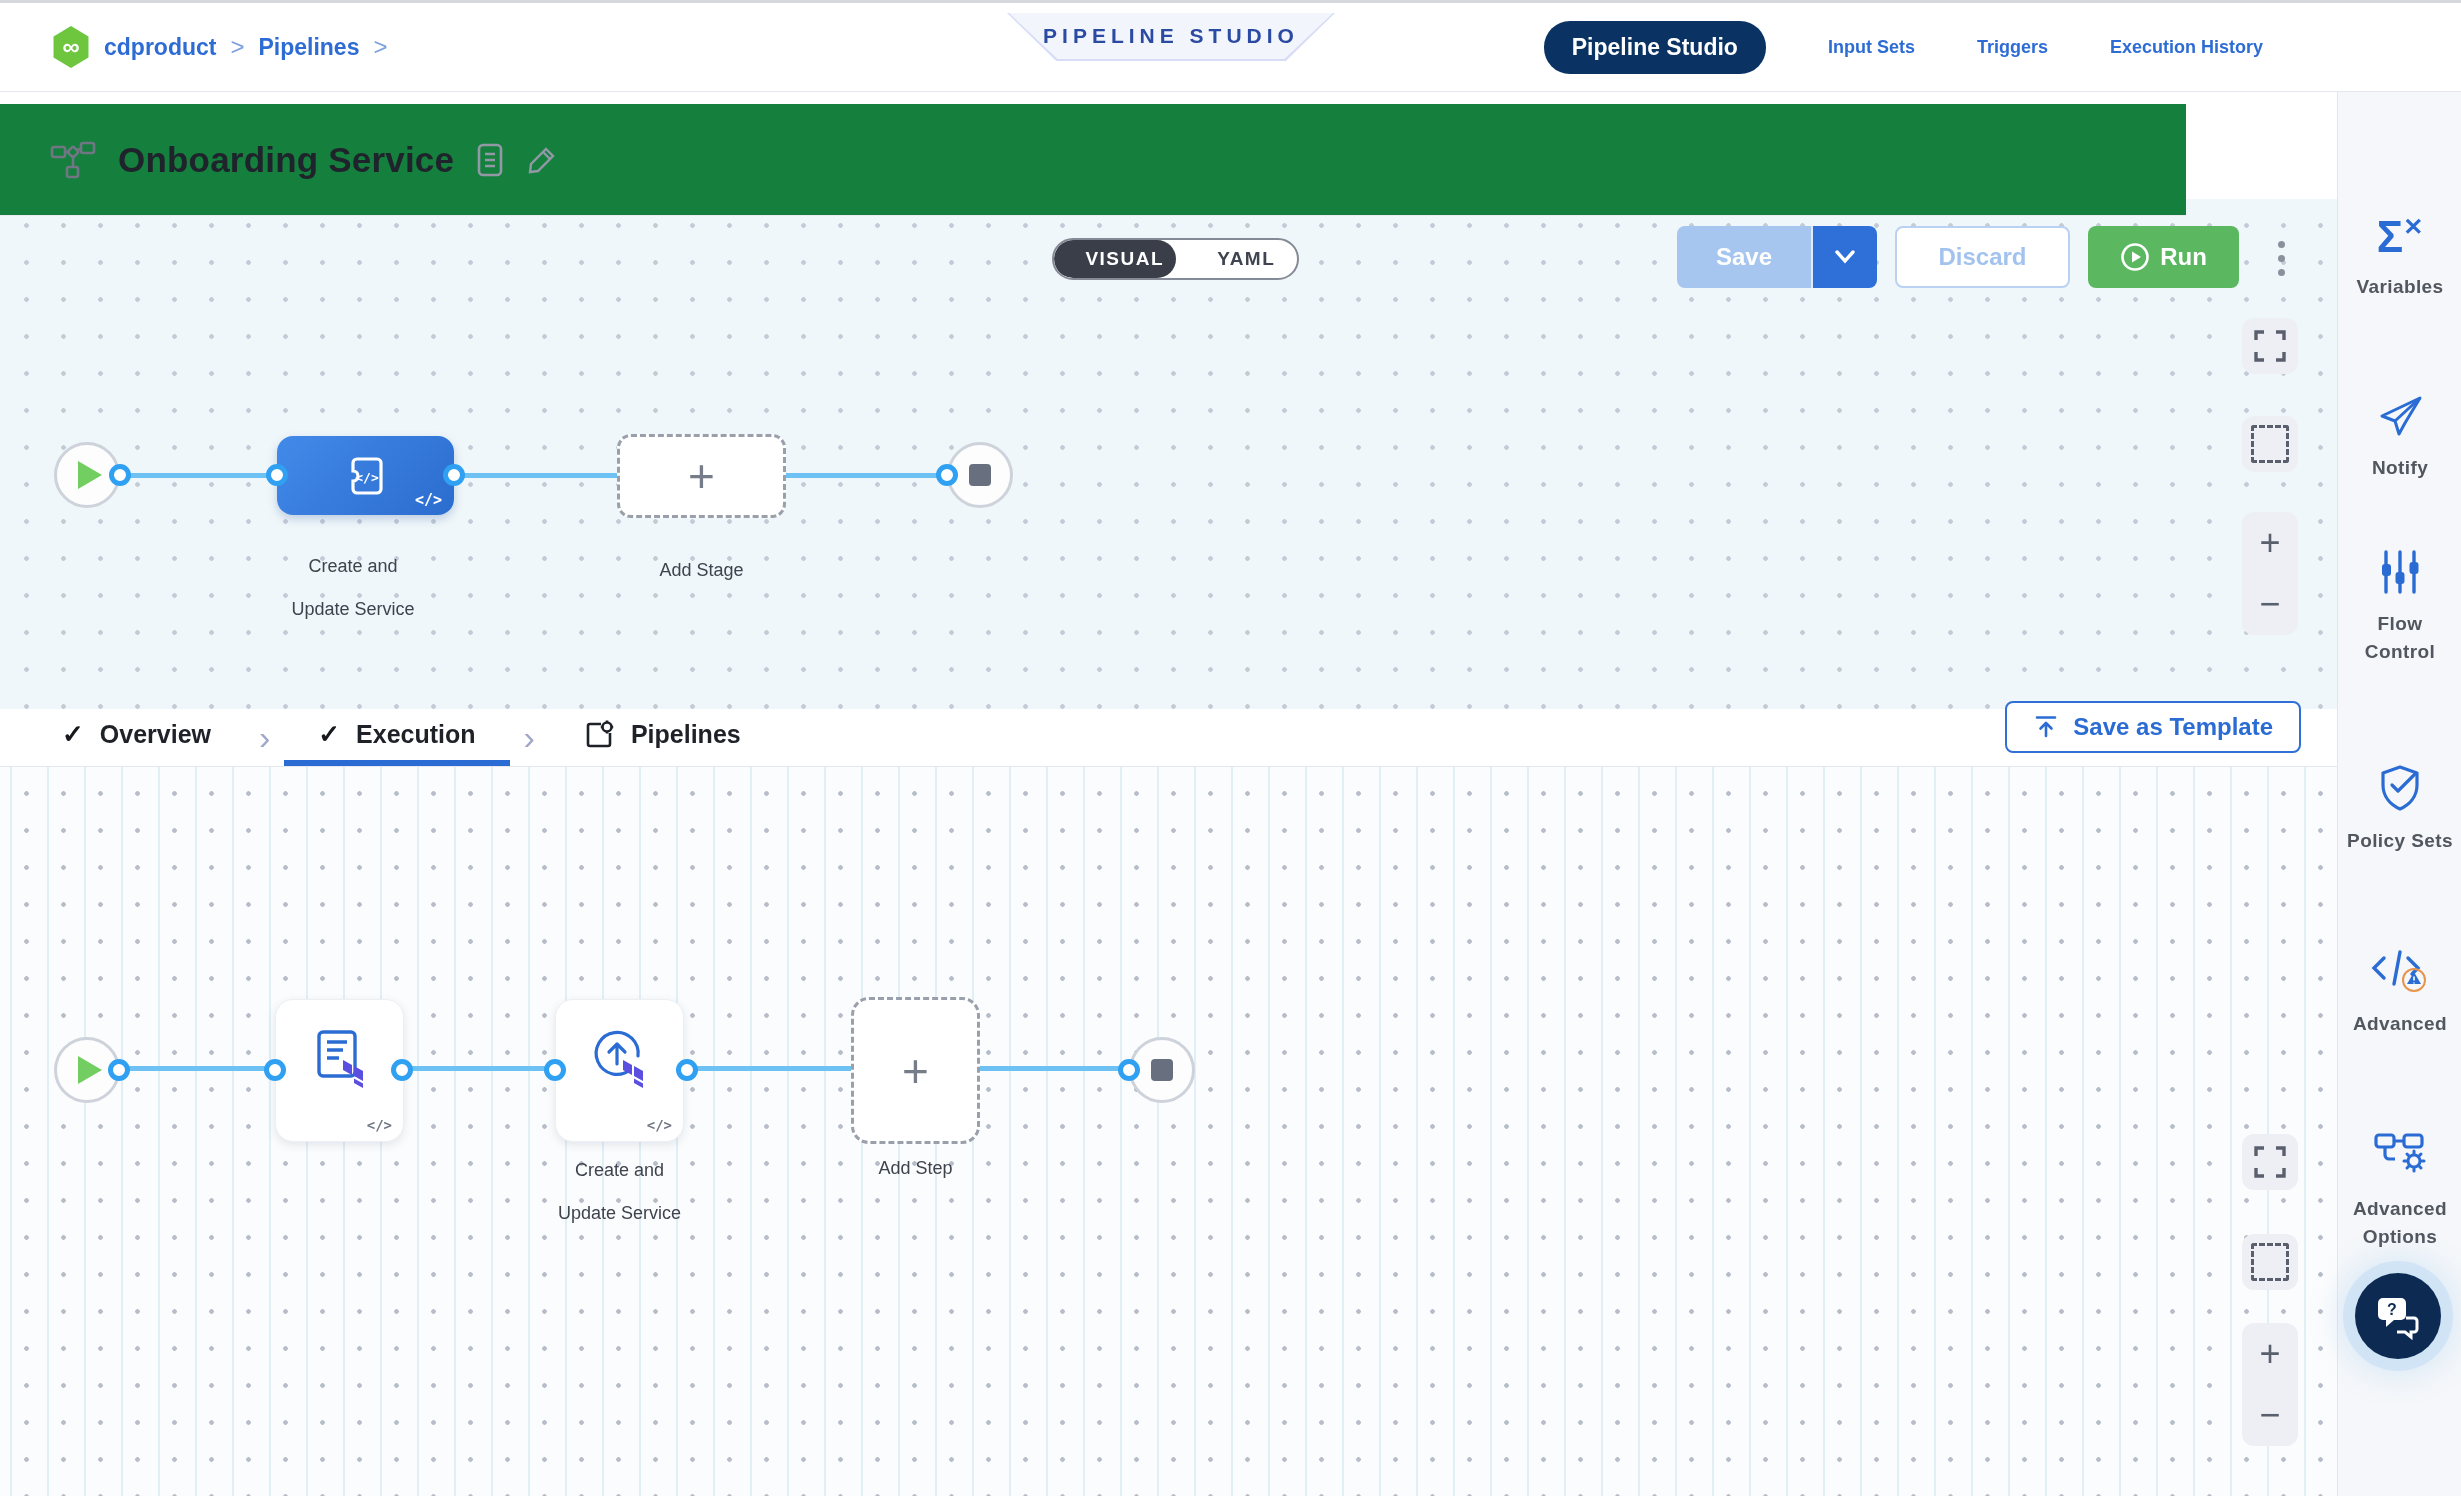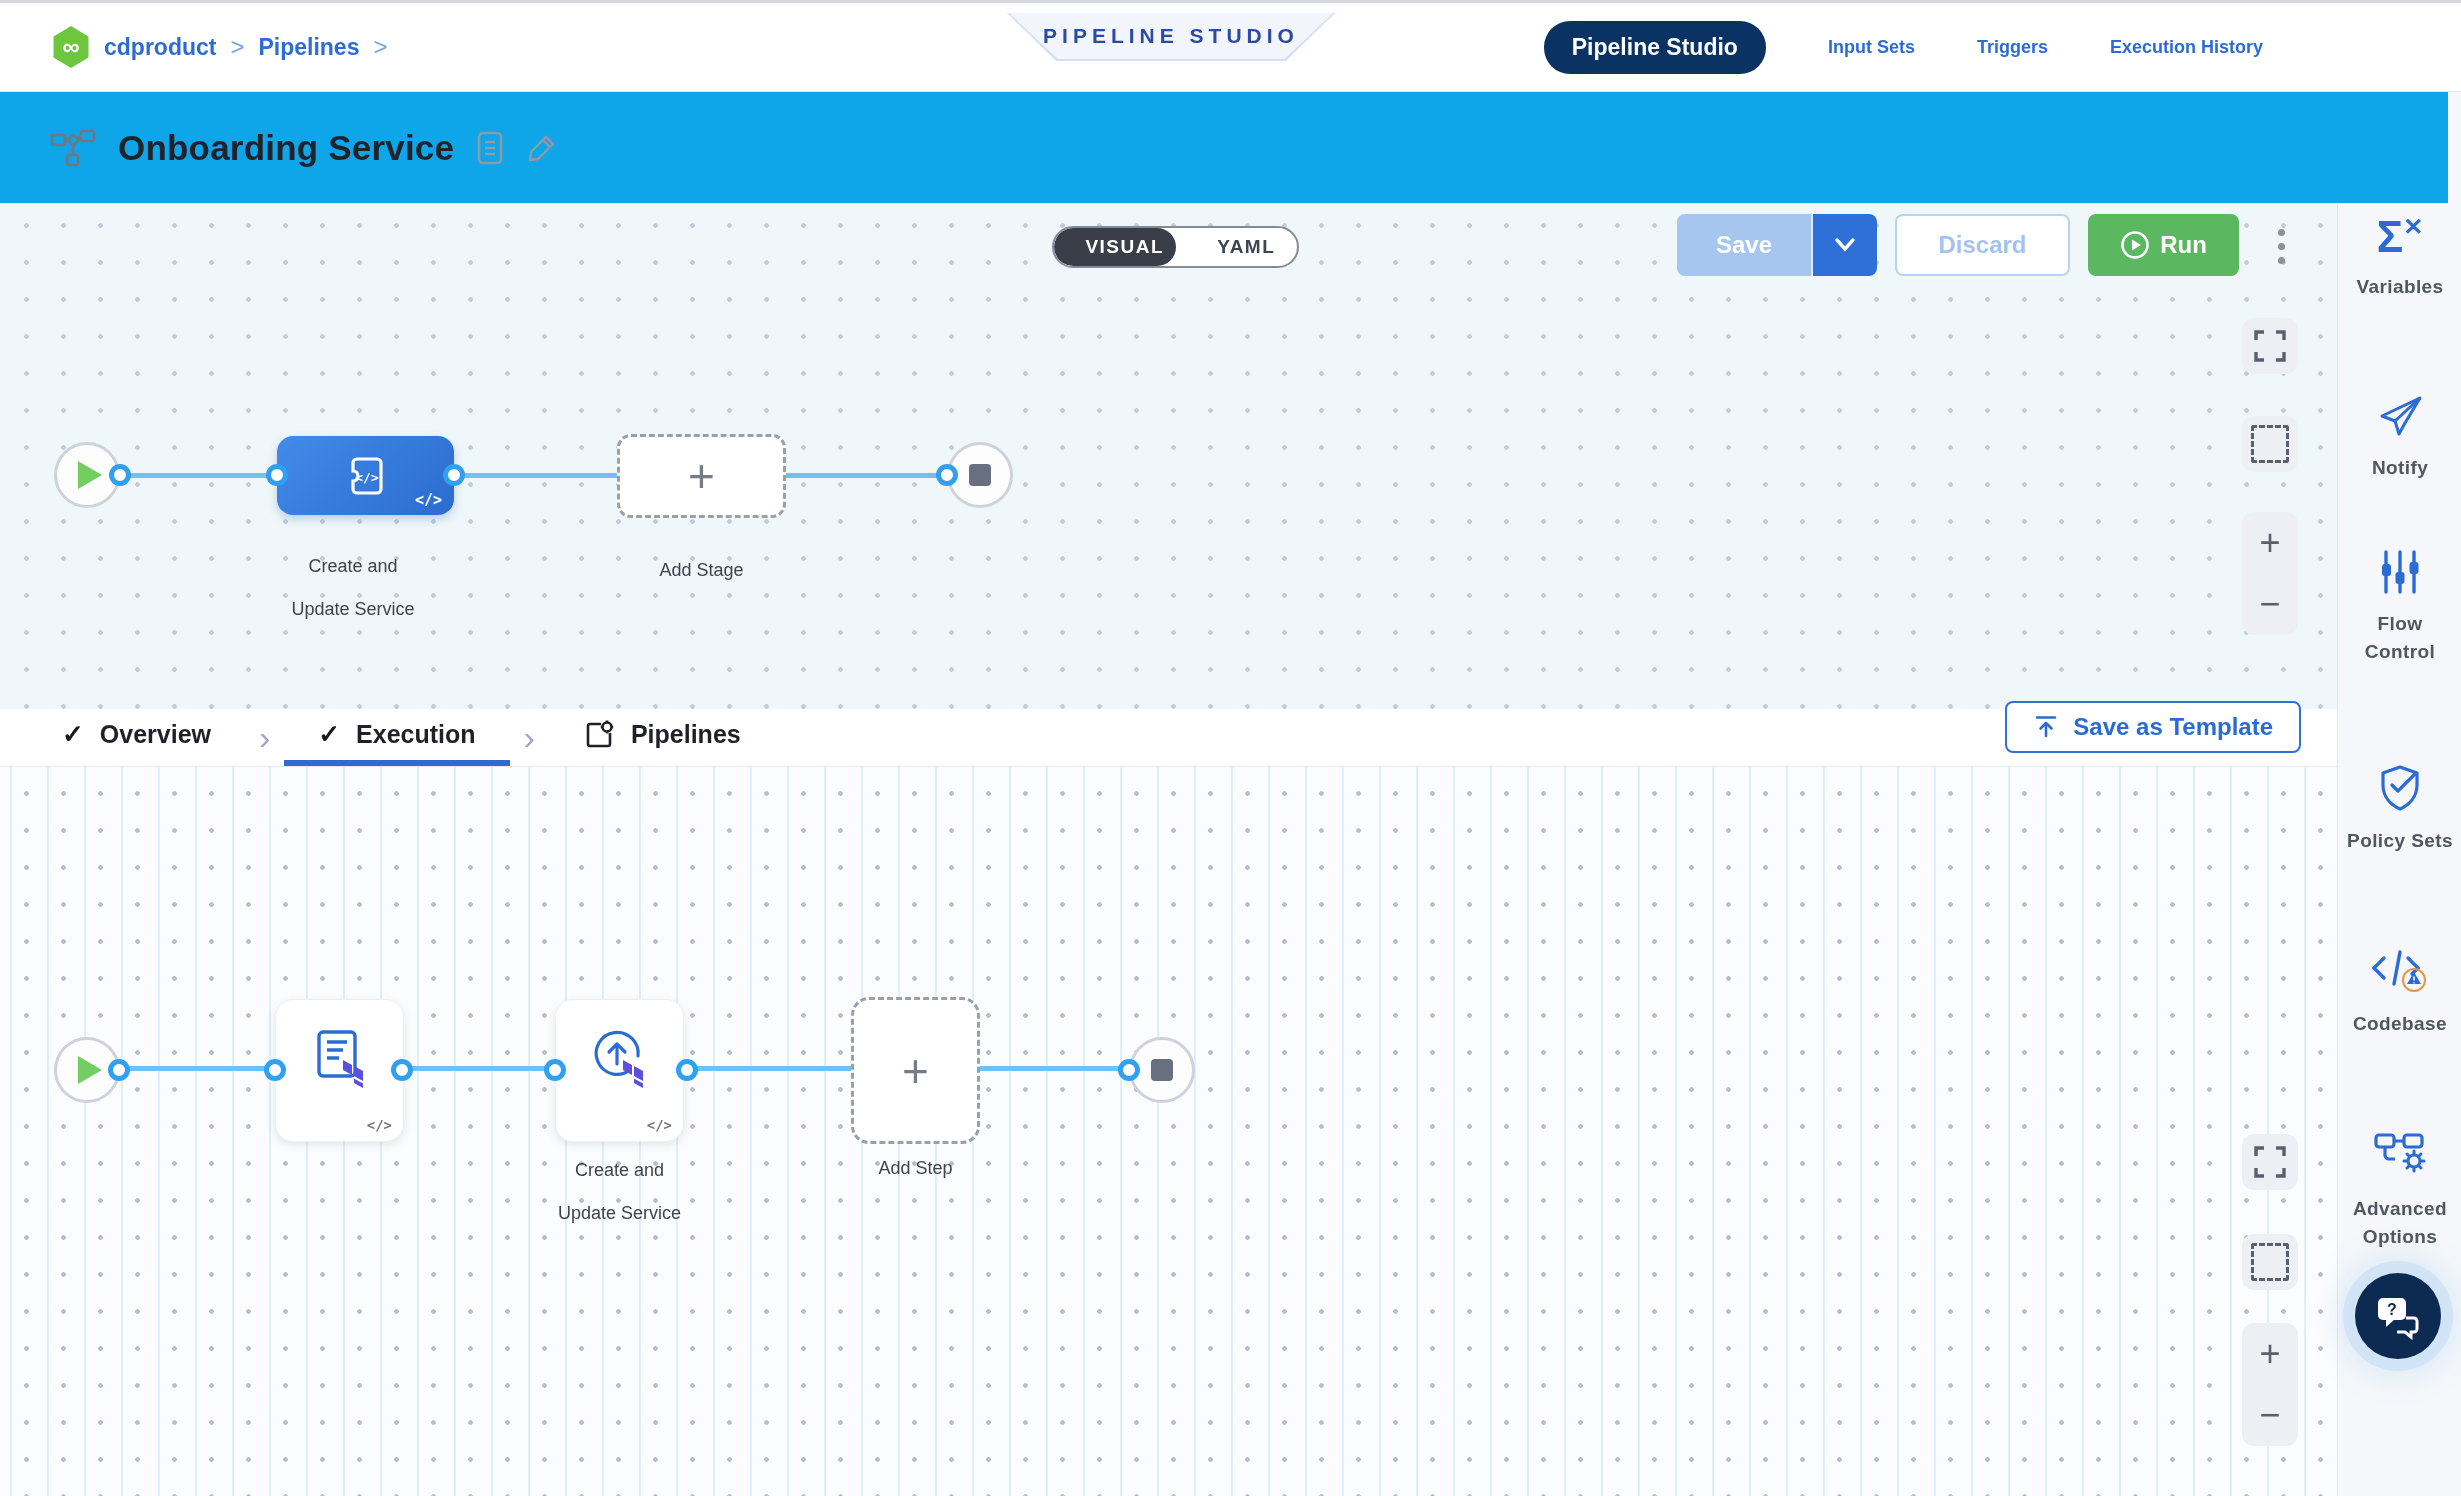--- a/index.html
+++ b/index.html
@@ -21,21 +21,21 @@
   .banner-inner{position:absolute;left:2px;top:0;right:2px;bottom:2px;
           clip-path:polygon(0 0,100% 0,85% 100%,15% 100%);background:#f3f5fd;
           display:flex;align-items:center;justify-content:center;
           font-size:21px;font-weight:700;letter-spacing:5px;color:#2b4aa2;}
   .top-nav{position:absolute;right:199px;top:0;height:88px;display:flex;align-items:center;gap:62px;}
   .top-nav .navlink{font-size:18px;font-weight:600;color:#2d6cd4;cursor:pointer;white-space:nowrap;}
   .top-nav .nav-pill{background:#0a3363;color:#fff;border-radius:26px;padding:13px 28px;
                      font-size:23px;font-weight:600;white-space:nowrap;}
 
   
-  .title-bar{position:absolute;left:0;top:92px;width:2448px;height:111px;background:#0ea5e9;
+  .title-bar{position:absolute;left:0;top:104px;width:2186px;height:111px;background:#15803d;
              border-bottom:1px solid #e8ebf0;z-index:29;}
   .title-left{position:absolute;left:50px;top:0;height:111px;display:flex;align-items:center;gap:22px;}
   .page-title{font-size:35px;font-weight:700;color:#1f232b;letter-spacing:0.2px;}
   .mini-icon{color:#9298a6;}
   .toggle{position:absolute;left:1052px;top:134px;width:247px;height:42px;border:2px solid #858a97;
           border-radius:23px;background:#fff;display:flex;box-sizing:border-box;overflow:hidden;}
   .toggle-seg{flex:1;display:flex;align-items:center;justify-content:center;
               font-size:19px;font-weight:700;letter-spacing:1.5px;color:#3f4450;cursor:pointer;padding-left:20px;}
   .toggle-seg.active{background:#3a3e49;color:#fff;border-radius:21px;}
   .btn-row{position:absolute;left:1677px;top:122px;height:62px;display:flex;align-items:stretch;}
@@ -390,21 +390,21 @@
       <svg width="60" height="50" viewBox="0 0 60 50">
         <g fill="none" stroke="#2b6cd4" stroke-width="3.4" stroke-linecap="round">
           <path d="M14 12 L4 22 L14 32"></path>
           <path d="M30 6 L24 38"></path>
           <path d="M38 12 L48 22 L42 28"></path>
         </g>
         <circle cx="44" cy="34" r="11" fill="none" stroke="#e8944a" stroke-width="2"></circle>
         <path d="M44 26 L51 38 H37 Z" fill="#2b6cd4"></path>
         <path d="M44 30.5 V34.5 M44 36.5 V37.5" stroke="#fff" stroke-width="1.6"></path>
       </svg>
-      <span class="side-label">Codebase</span>
+      <span class="side-label">Advanced</span>
     </div>
 
     <div class="side-item" style="top:1041px;">
       <svg width="56" height="52" viewBox="0 0 56 52">
         <g fill="none" stroke="#2b6cd4" stroke-width="3.2">
           <rect x="4" y="6" width="18" height="12" rx="3"></rect>
           <rect x="32" y="6" width="18" height="12" rx="3"></rect>
           <path d="M22 12 H32 M13 18 V26 a4 4 0 0 0 4 4 h6"></path>
         </g>
         <g transform="translate(32,22)">

